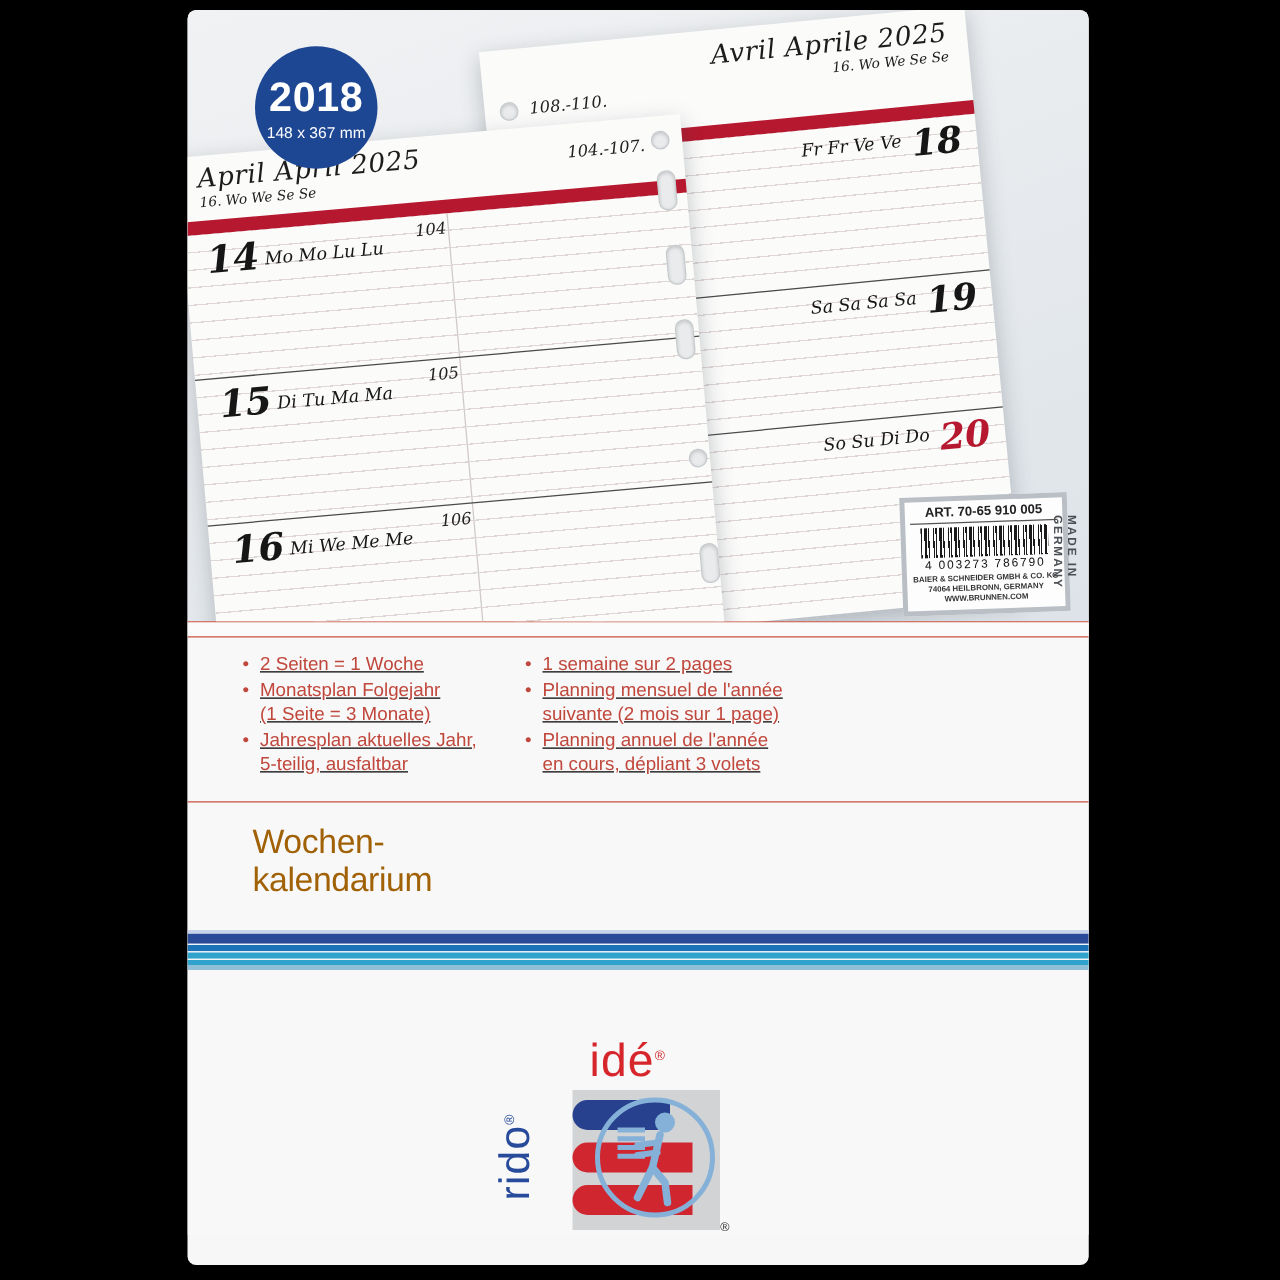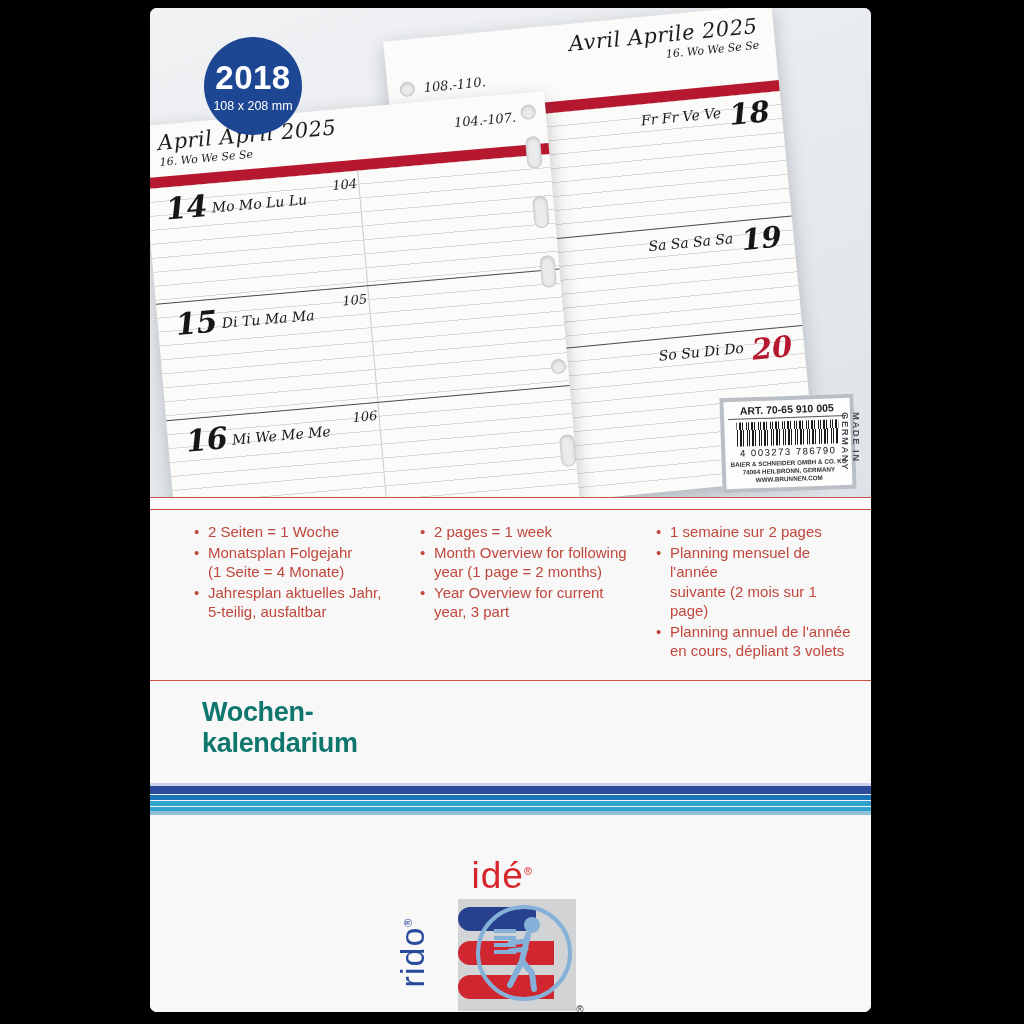--- a/index.html
+++ b/index.html
@@ -73,39 +73,39 @@
   .bcdigits{font-size:9.5px;color:#111;letter-spacing:1.5px;white-space:nowrap;}
   .complines{margin-top:2px;font-size:6.3px;font-weight:bold;color:#333;line-height:8px;white-space:nowrap;}
   .mig{position:absolute;left:690px;top:404px;z-index:3;writing-mode:vertical-rl;
        font-size:9.5px;font-weight:bold;letter-spacing:1.5px;color:#4a4f55;}
 
   
   .info{position:relative;background:#f8f8f8;}
   .dline{height:0;border-top:1.4px solid #c9503f;}
   .gap10{height:11px;background:#fbfbfb;}
   .bullets{display:grid;grid-template-columns:226px 236px auto;padding:12px 10px 14px 40px;}
-  .bullets ul{margin:0;padding:0 6px 0 18px;list-style:none;}
+  .bullets ul{margin:0;padding:0 6px 0 18px;list-style:none;text-decoration:underline;}
   .bullets li{position:relative;color:#c0473c;font-size:15px;line-height:19.5px;margin-bottom:1px;}
   .bullets li::before{content:"•";position:absolute;left:-14px;color:#c0473c;}
   .sep{margin:4px 0 0;border-top:1.4px solid #c9503f;}
   .heads{display:grid;grid-template-columns:226px 236px auto;padding:16px 10px 10px 52px;}
-  .heads .h{color:#0f766e;font-weight:bold;font-size:27px;line-height:31px;letter-spacing:-.3px;}
+  .heads .h{color:#a16207;font-weight:normal;font-size:27px;line-height:31px;letter-spacing:-.3px;}
 
   .band{margin-top:14px;display:flex;flex-direction:column;}
   .band div{width:100%;}
   .s1{height:3px;background:#c9d4ec;}
   .s2{height:8px;background:#2b4a97;}
   .sw{height:1px;background:#f2f5f8;}
   .s3{height:5px;background:#1b74b8;}
   .s4{height:5px;background:#2fa3cc;}
   .s5{height:4px;background:#2fa3cc;}
   .s6{height:4px;background:#8fc0d8;}
 
   
-  .logoblk{position:relative;width:210px;margin:40px auto 0;height:160px;}
+  .logoblk{position:relative;width:210px;margin:52px auto 0;height:160px;}
   .ide{position:absolute;left:66px;top:0;color:#d6262b;font-size:37px;letter-spacing:1px;}
   .ide sup,.ridotxt sup{font-size:11px;}
   .ridotxt{position:absolute;left:-28px;top:78px;transform:rotate(-90deg);color:#274a9b;
            font-size:34px;letter-spacing:1px;}
   .lsq{position:absolute;left:52px;top:44px;width:118px;height:112px;background:#d2d3d5;}
   .bar{position:absolute;left:0;height:24px;border-radius:12px 0 0 12px;}
   .bar1{top:8px;width:78px;background:#27418e;}
   .bar2{top:42px;width:96px;background:#cf2630;}
   .bar3{top:76px;width:96px;background:#cf2630;}
   .lcirc{position:absolute;right:2px;top:4px;width:100px;height:100px;}
@@ -189,21 +189,21 @@
       <span class="hole" style="right:10px;top:12px;width:13px;height:13px;border-radius:50%;"></span>
       <span class="hole" style="right:8px;top:44px;width:13px;height:30px;border-radius:7px;"></span>
       <span class="hole" style="right:6px;top:104px;width:13px;height:30px;border-radius:7px;"></span>
       <span class="hole" style="right:4px;top:164px;width:13px;height:30px;border-radius:7px;"></span>
       <span class="hole" style="right:2px;top:268px;width:13px;height:13px;border-radius:50%;"></span>
       <span class="hole" style="right:0px;top:344px;width:13px;height:30px;border-radius:7px;"></span>
     </div>
 
     <div class="badge">
       <div class="yr">2018</div>
-      <div class="sz">108 x 208 mm</div>
+      <div class="sz">148 x 367 mm</div>
     </div>
 
     <div class="artlabel">
       <div class="art">ART. 70-65 910 005</div>
       <div class="barcode"></div>
       <div class="bcdigits">4  003273  786790</div>
       <div class="complines">
         <div>BAIER &amp; SCHNEIDER GMBH &amp; CO. KG</div>
         <div>74064 HEILBRONN, GERMANY</div>
         <div>WWW.BRUNNEN.COM</div>
@@ -214,30 +214,23 @@
 
   <div class="info">
     <div class="dline"></div>
     <div class="gap10"></div>
     <div class="dline"></div>
 
     <div class="bullets">
       <ul>
         <li class="pre">2 Seiten = 1 Woche</li>
         <li class="pre">Monatsplan Folgejahr
-(1 Seite = 4 Monate)</li>
+(1 Seite = 3 Monate)</li>
         <li class="pre">Jahresplan aktuelles Jahr,
 5-teilig, ausfaltbar</li>
-      </ul>
-      <ul>
-        <li class="pre">2 pages = 1 week</li>
-        <li class="pre">Month Overview for following
-year (1 page = 2 months)</li>
-        <li class="pre">Year Overview for current
-year, 3 part</li>
       </ul>
       <ul>
         <li class="pre">1 semaine sur 2 pages</li>
         <li class="pre">Planning mensuel de l'année
 suivante (2 mois sur 1 page)</li>
         <li class="pre">Planning annuel de l'année
 en cours, dépliant 3 volets</li>
       </ul>
     </div>
 

